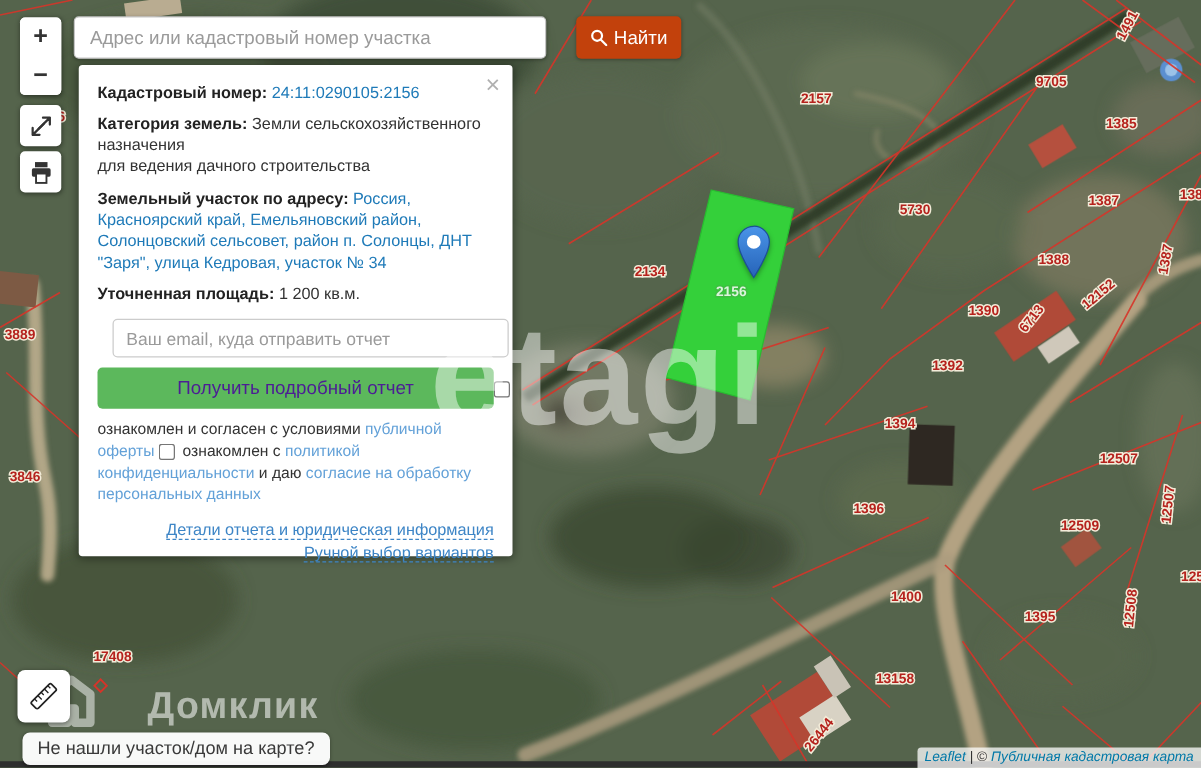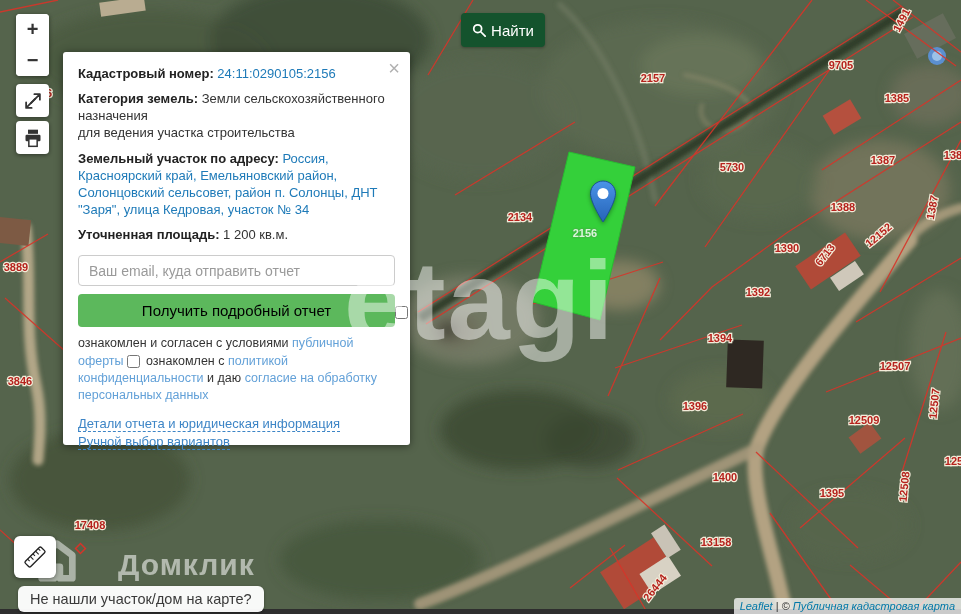--- a/index.html
+++ b/index.html
@@ -26,43 +26,43 @@
   #expand-btn { left:16px; top:84px; }
   #print-btn { left:16px; top:121px; }
   #ruler-btn { left:14px; top:536px; width:42px; height:42px; border-radius:6px; }
 
   
   #search-input { position:absolute; left:59px; top:13px; width:378px; height:34px; z-index:40;
       border:1px solid #c6c6c6; border-radius:4px; padding:0 12px; font:15px "Liberation Sans", sans-serif;
       color:#333; box-shadow:0 1px 3px rgba(0,0,0,.3); }
   #search-input::placeholder { color:#9a9a9a; }
   #search-btn { position:absolute; left:461px; top:13px; width:84px; height:34px; z-index:40;
-      background:#14532d; color:#fff; border:none; border-radius:4px; font:15px "Liberation Sans", sans-serif;
+      background:#c2410c; color:#fff; border:none; border-radius:4px; font:15px "Liberation Sans", sans-serif;
       cursor:pointer; display:flex; align-items:center; justify-content:center; gap:5px;
       box-shadow:0 1px 3px rgba(0,0,0,.3); }
 
   
   #popup { position:absolute; left:63px; top:52px; width:347px; height:393px; z-index:20;
       background:#fff; border-radius:3px; box-shadow:0 1px 8px rgba(0,0,0,.45);
       padding:13px 15px; font:13px/1.32 "Liberation Sans", sans-serif; color:#333; }
   #popup .row { margin-bottom:8px; }
   #popup b { color:#222; }
   a.lnk { color:#1e7ab8; cursor:pointer; }
   a.lnk-light { color:#63a1d8; text-decoration:none; cursor:pointer; }
   a.lnk-dash { color:#3d85c6; text-decoration:none; border-bottom:1px dashed #3d85c6; cursor:pointer; }
   #popup-close { position:absolute; top:6px; right:10px; font:20px "Liberation Sans", sans-serif;
       color:#b0b0b0; background:none; border:none; cursor:pointer; line-height:1; }
   #email-input { width:317px; height:31px; border:1px solid #ccc; border-radius:4px; padding:0 10px;
-      font:14px "Liberation Sans", sans-serif; color:#333; margin:2px 0 8px; }
+      font:14px "Liberation Sans", sans-serif; color:#333; margin:2px 12px 8px; }
   #email-input::placeholder { color:#9a9a9a; }
   #report-btn { width:317px; height:33px; background:#5cb85c; border:none; border-radius:4px;
-      color:#000000; font:15px "Liberation Sans", sans-serif; cursor:pointer; margin-bottom:7px; }
+      color:#4c1d95; font:15px "Liberation Sans", sans-serif; cursor:pointer; margin-bottom:7px; }
   .cb-row { position:relative; padding-left:19px; font-size:12.5px; line-height:1.28; color:#333; }
   .cb-row input { position:absolute; left:0; top:1px; width:13px; height:13px; }
-  .popup-links { text-align:left; margin-top:12px; font-size:13px; line-height:1.35; }
+  .popup-links { text-align:right; margin-top:12px; font-size:13px; line-height:1.35; }
 
   
   #watermark { position:absolute; left:344px; top:236px; z-index:30; pointer-events:none;
       font:bold 112px "Liberation Sans", sans-serif; letter-spacing:2px; color:rgba(255,255,255,.47); }
 
   
   #logo { position:absolute; left:34px; top:538px; z-index:10; display:flex; align-items:center;
       pointer-events:none;gap:34px; }
   #logo-text { font:bold 30px "Liberation Sans", sans-serif; color:rgba(255,255,255,.55);
       letter-spacing:1px; margin-left:4px; margin-top:8px; }
@@ -227,40 +227,41 @@
   </button>
   <button id="ruler-btn" class="ctl sqbtn">
     <svg width="30" height="30" viewBox="0 0 40 40">
       <g transform="rotate(-45 20 20)">
         <rect x="5" y="15" width="30" height="10" rx="2" fill="#fff" stroke="#222" stroke-width="1.8"></rect>
         <path d="M11,15 v4 M16,15 v6 M21,15 v4 M26,15 v6 M31,15 v4" stroke="#222" stroke-width="1.4" fill="none"></path>
       </g>
     </svg>
   </button>
 
+  <input id="search-input" type="text" placeholder="Адрес или кадастровый номер участка" style="">
   <button id="search-btn">
     <svg width="14" height="14" viewBox="0 0 16 16">
       <circle cx="6.5" cy="6.5" r="4.5" fill="none" stroke="#fff" stroke-width="2"></circle>
       <line x1="10" y1="10" x2="15" y2="15" stroke="#fff" stroke-width="2" stroke-linecap="round"></line>
     </svg>
     <span>Найти</span>
   </button>
 
   <div id="popup">
     <button id="popup-close">×</button>
 
     <div class="row">
       <b>Кадастровый номер:</b>
       <a class="lnk">24:11:0290105:2156</a>
     </div>
 
     <div class="row">
       <b>Категория земель:</b>
       <span>Земли сельскохозяйственного назначения</span>
-      <div>для ведения участка строительства</div>
+      <div>для ведения дачного строительства</div>
     </div>
 
     <div class="row">
       <b>Земельный участок по адресу:</b>
       <a class="lnk">Россия, Красноярский край, Емельяновский район, Солонцовский сельсовет, район п. Солонцы, ДНТ "Заря", улица Кедровая, участок № 34</a>
     </div>
 
     <div class="row" style="margin-bottom:10px">
       <b>Уточненная площадь:</b>
       <span>1 200 кв.м.</span>

